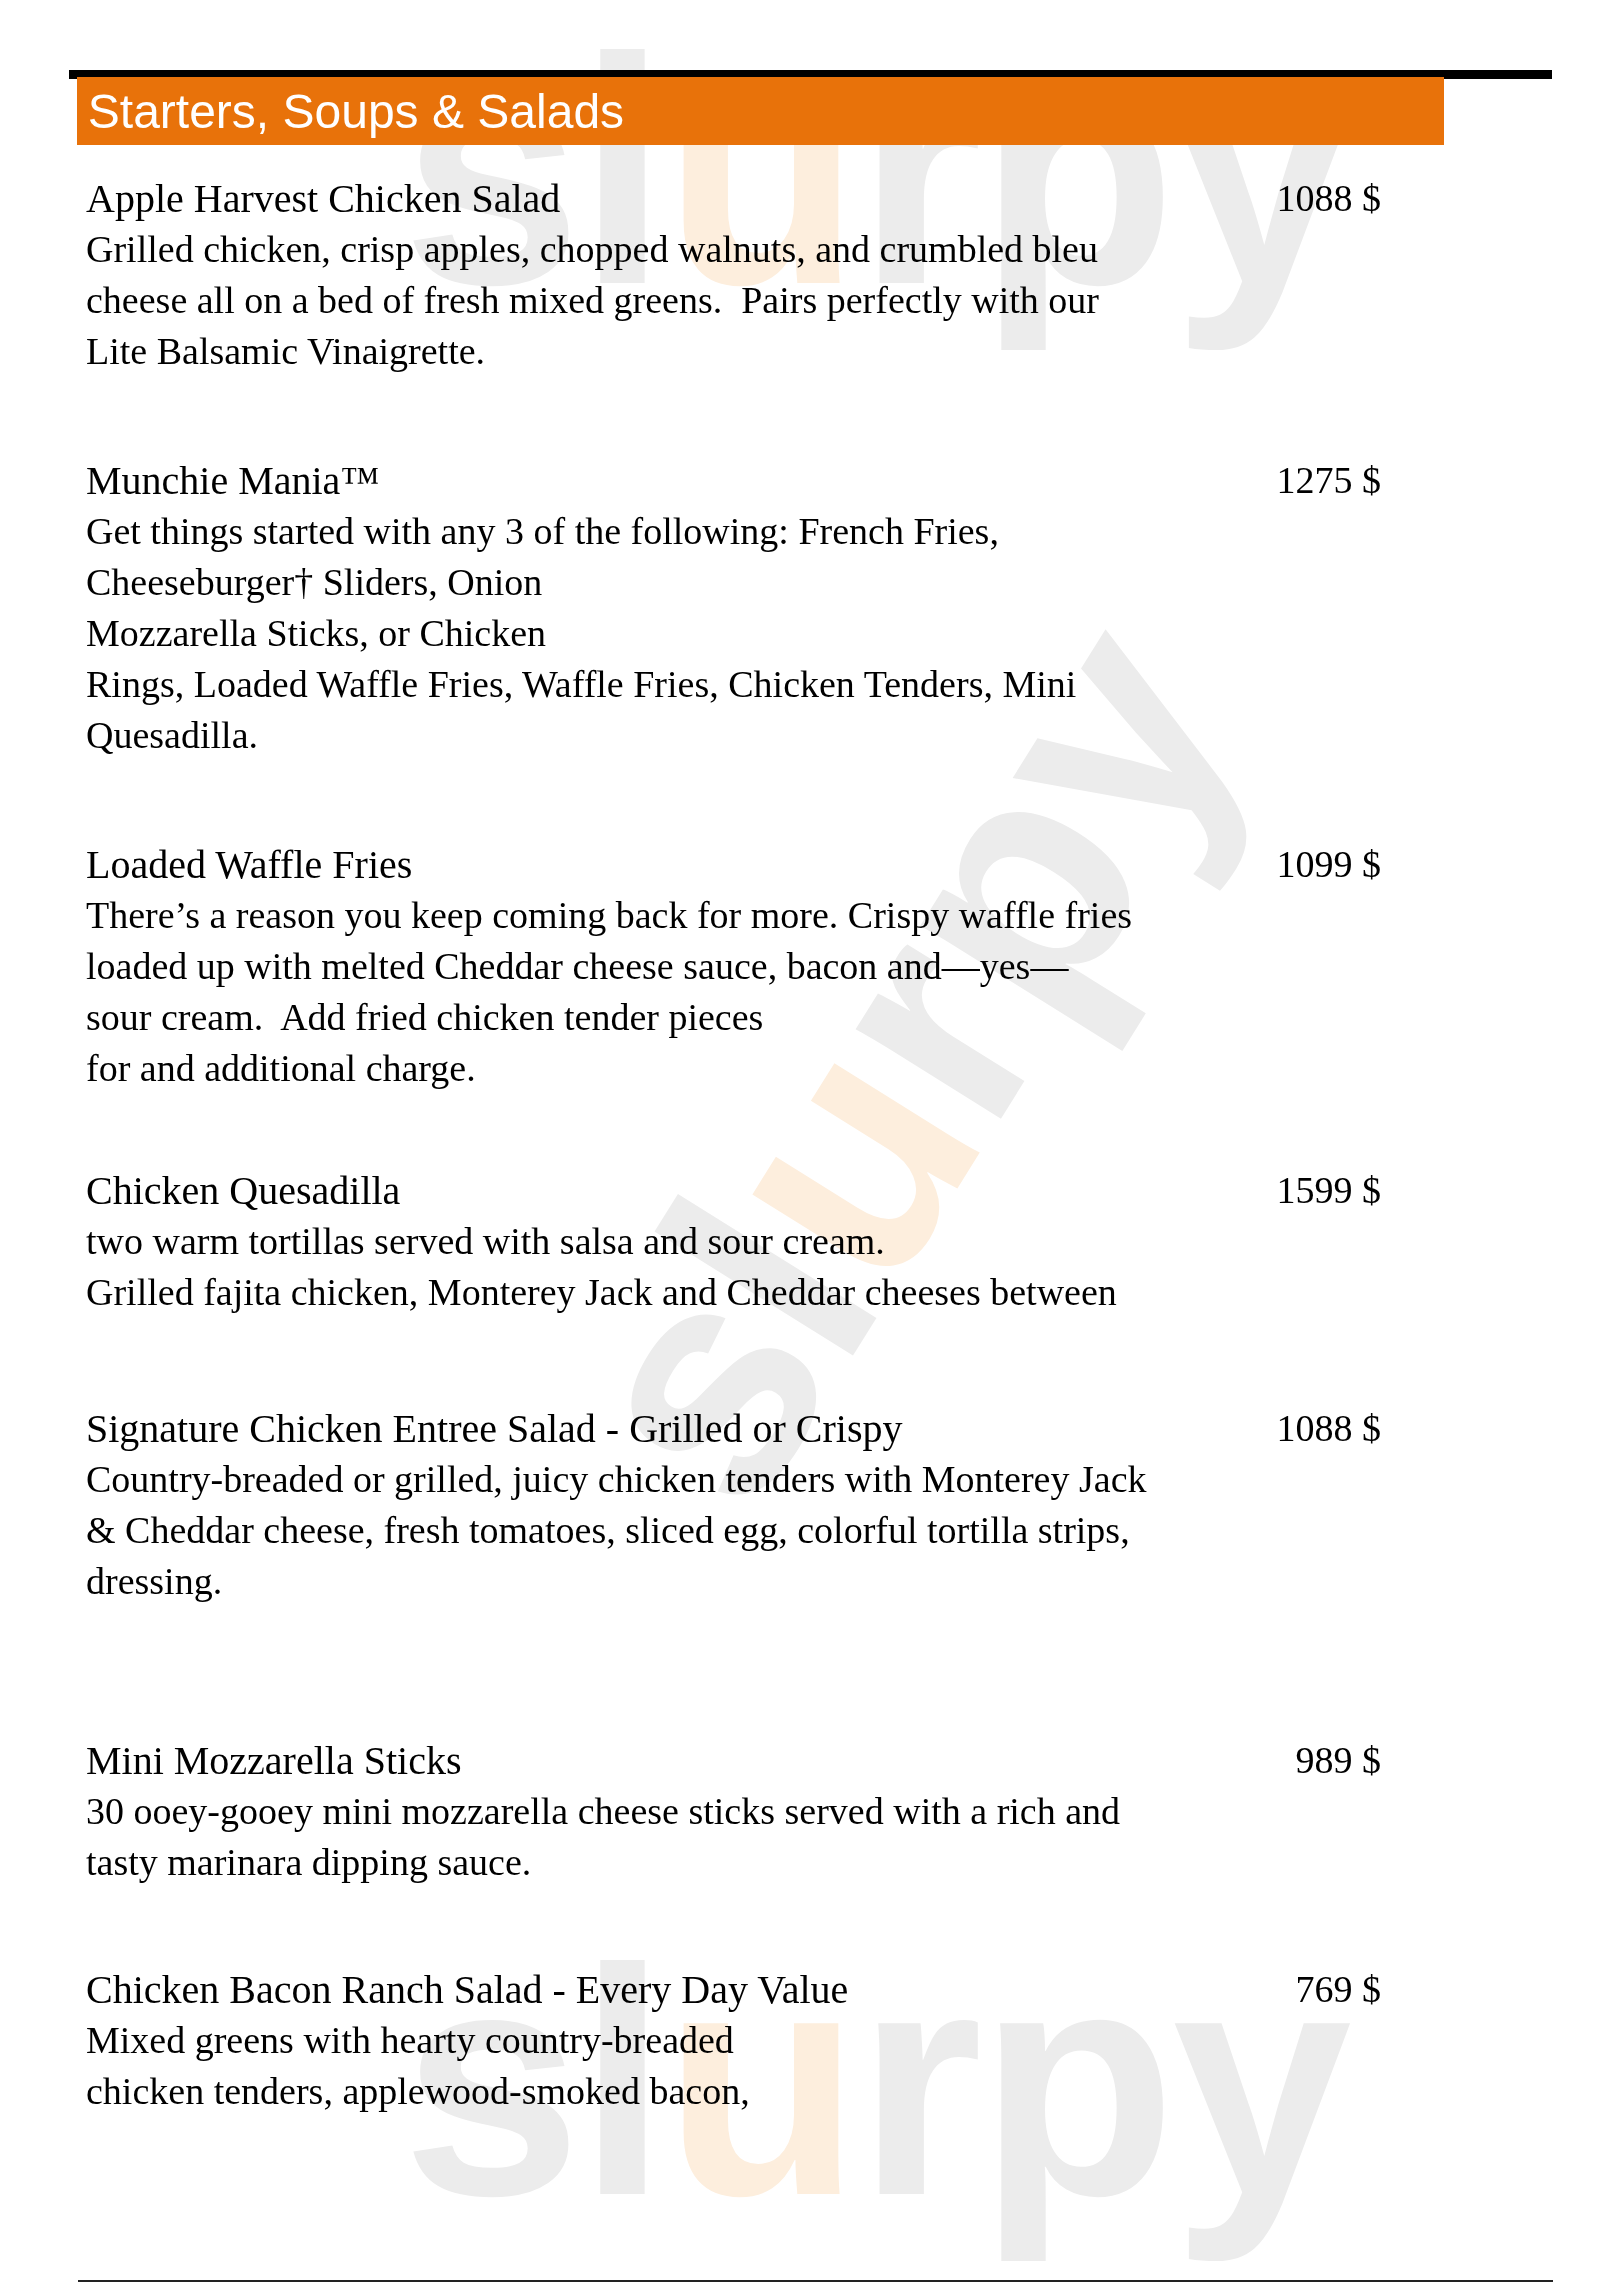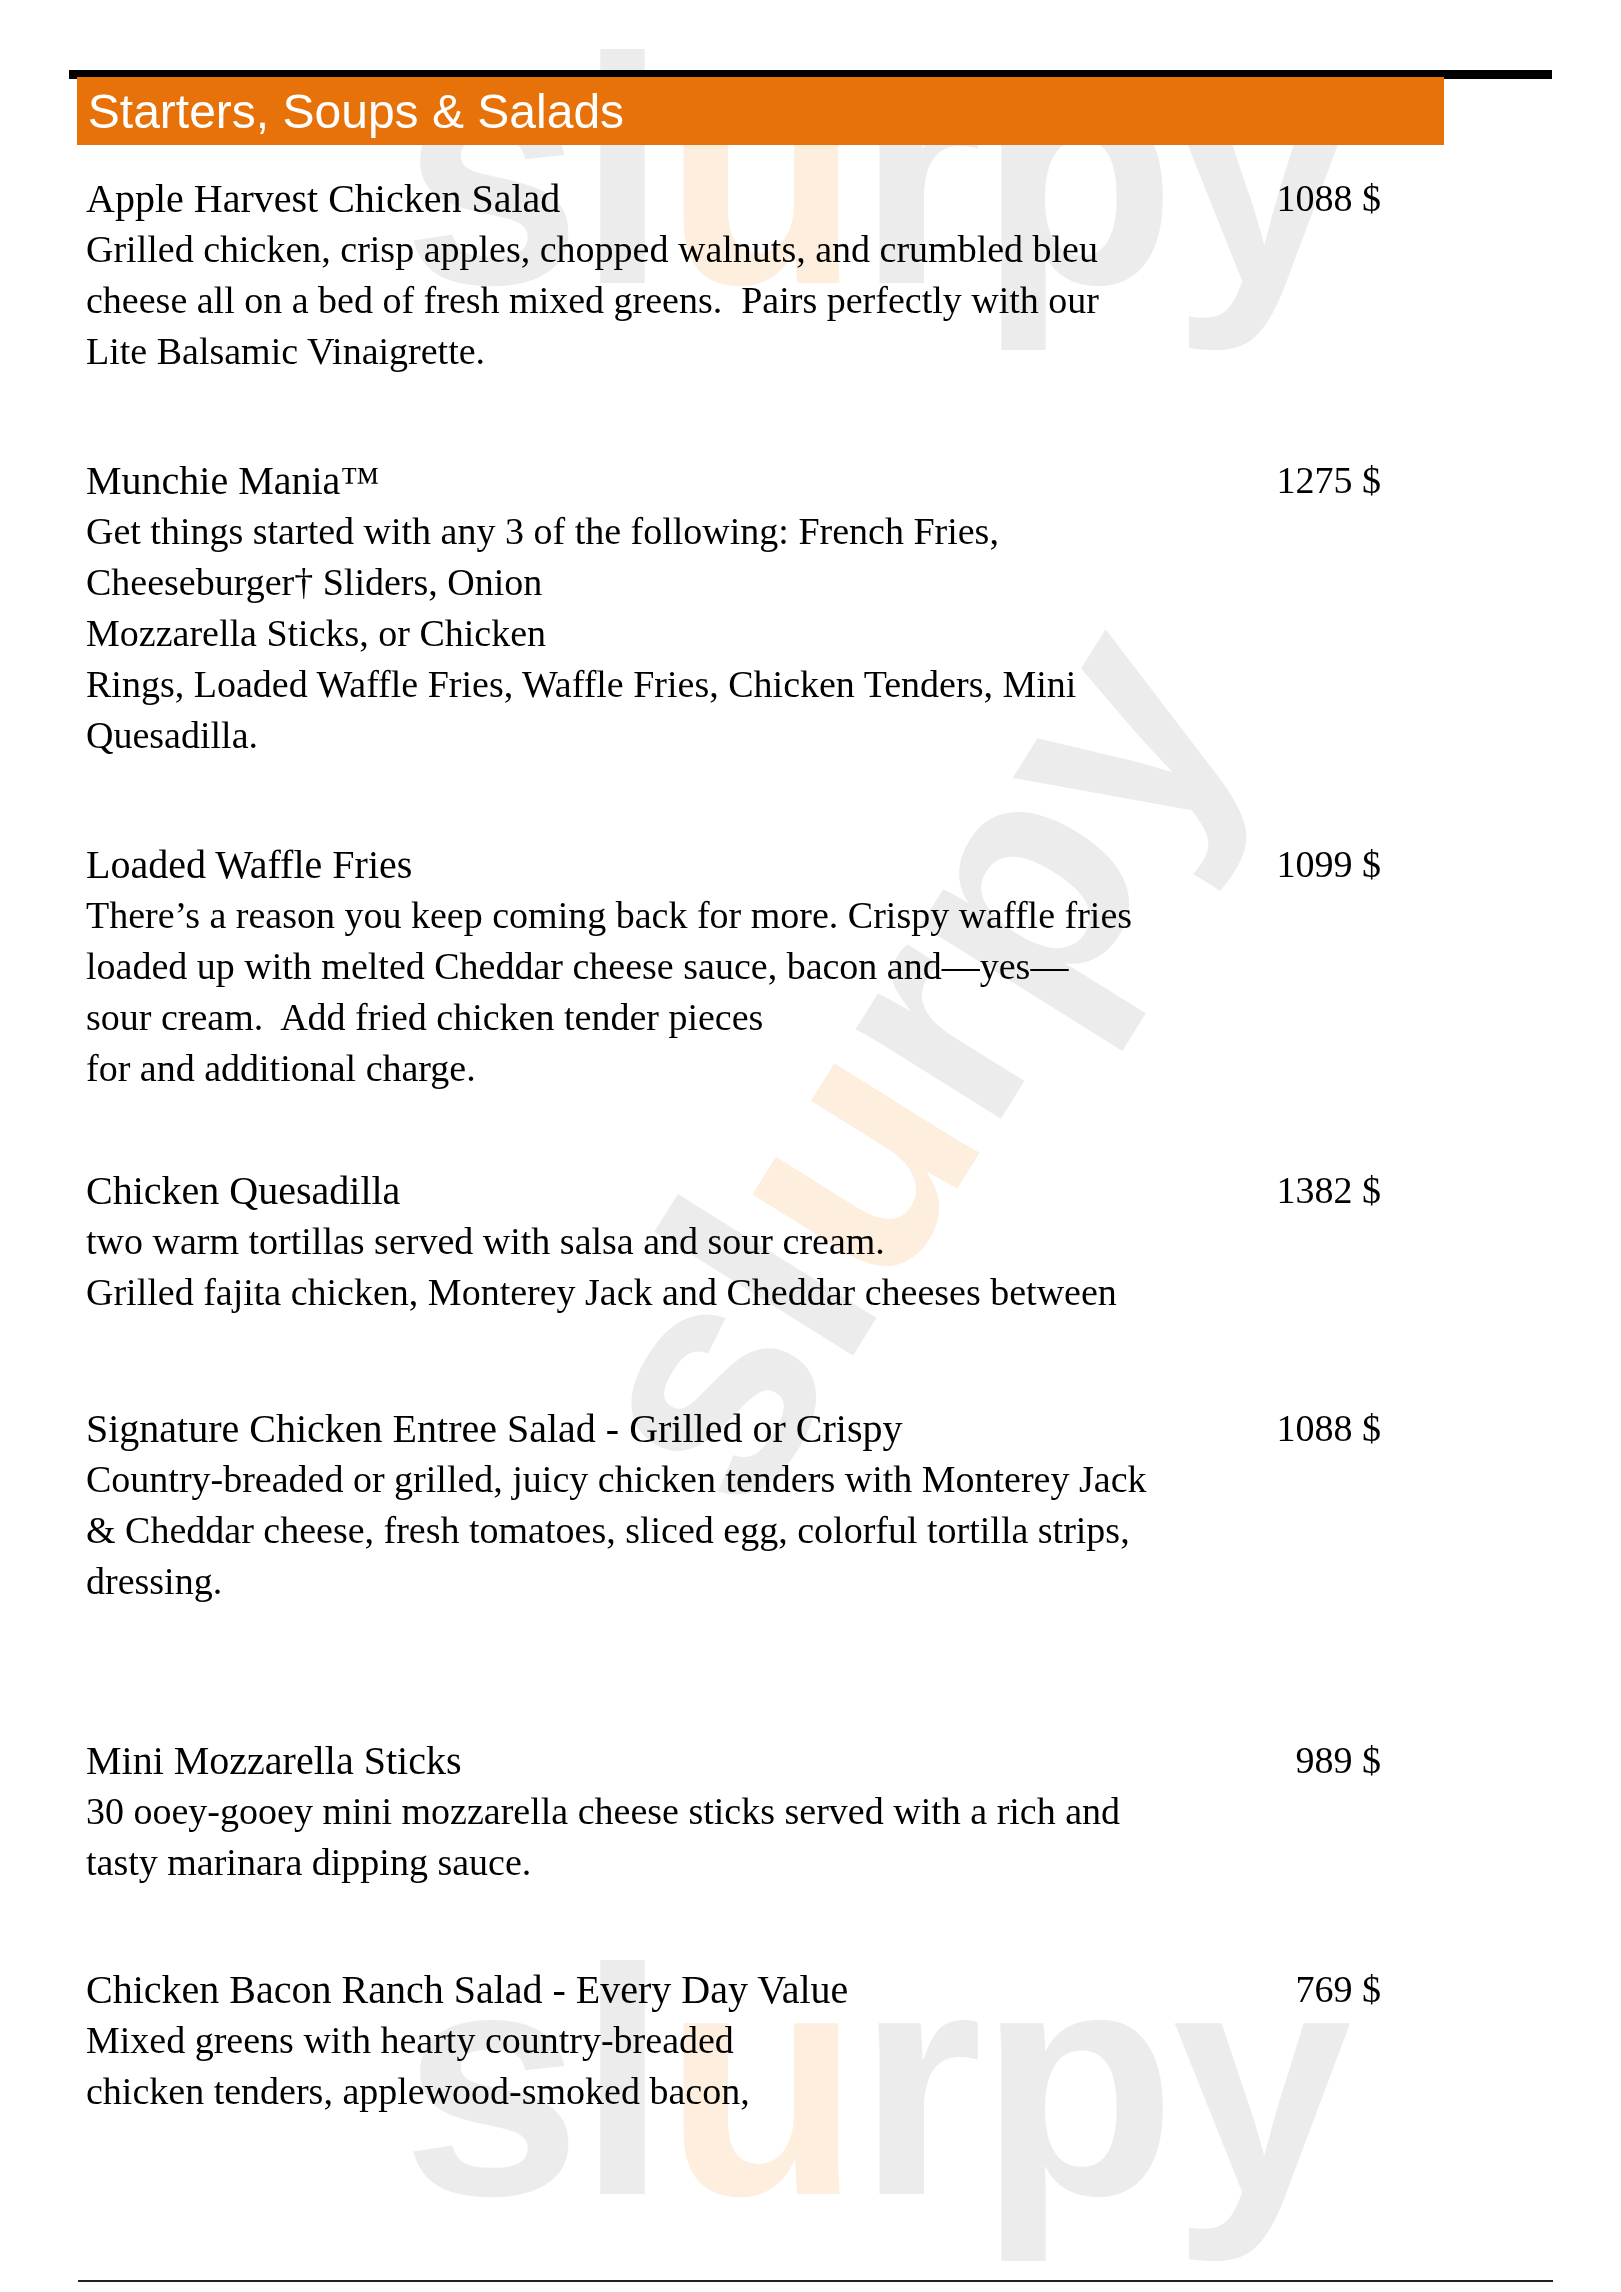--- a/index.html
+++ b/index.html
@@ -153,21 +153,21 @@
   <div class="item-title">Loaded Waffle Fries</div>
   <div class="item-price">1099 $</div>
   <div class="item-desc-line">There’s a reason you keep coming back for more. Crispy waffle fries</div>
   <div class="item-desc-line">loaded up with melted Cheddar cheese sauce, bacon and—yes—</div>
   <div class="item-desc-line">sour cream.  Add fried chicken tender pieces</div>
   <div class="item-desc-line">for and additional charge.</div>
 </div>
 
 <div class="menu-item" style="top:1165px;">
   <div class="item-title">Chicken Quesadilla</div>
-  <div class="item-price">1382 $</div>
+  <div class="item-price">1599 $</div>
   <div class="item-desc-line">two warm tortillas served with salsa and sour cream.</div>
   <div class="item-desc-line">Grilled fajita chicken, Monterey Jack and Cheddar cheeses between</div>
 </div>
 
 <div class="menu-item" style="top:1403px;">
   <div class="item-title">Signature Chicken Entree Salad - Grilled or Crispy</div>
   <div class="item-price">1088 $</div>
   <div class="item-desc-line">Country-breaded or grilled, juicy chicken tenders with Monterey Jack</div>
   <div class="item-desc-line">&amp; Cheddar cheese, fresh tomatoes, sliced egg, colorful tortilla strips,</div>
   <div class="item-desc-line">dressing.</div>

